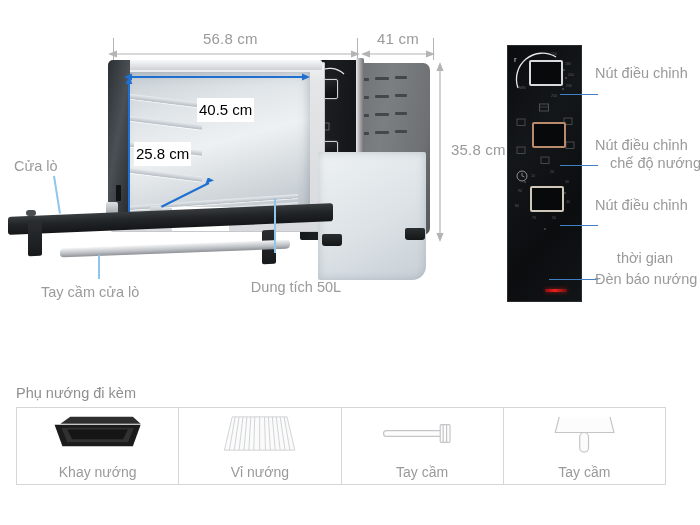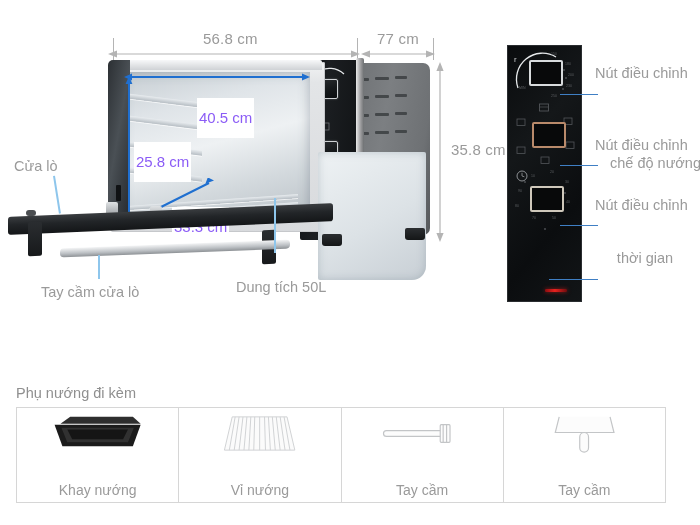--- a/index.html
+++ b/index.html
@@ -14,21 +14,21 @@
   #root{position:absolute;left:0;top:0;width:700px;height:525px;}
 
   .abs{position:absolute;}
   .dim-text{
     color:#9a9a9a;font-size:15px;letter-spacing:.2px;white-space:nowrap;
   }
   .callout-text{
     color:#9a9a9a;font-size:14.5px;white-space:nowrap;line-height:17px;
   }
   .blue-dim{
-    color:#8b5cf6;font-size:15px;background:#ffffff;padding:12px 2px;white-space:nowrap;
+    color:#000000;font-size:15px;background:#ffffff;padding:4px 2px;white-space:nowrap;
     line-height:16px;
   }
   .cal-line{background:#8ec6ec;position:absolute;}
   .dimline{background:#b4b4b4;position:absolute;}
 
   
   #oven-wrap{position:absolute;left:0;top:0;width:470px;height:300px;}
 
   .ov-rightbody{
     position:absolute;left:313px;top:63px;width:117px;height:172px;
@@ -146,21 +146,21 @@
     background:linear-gradient(90deg,#8a0d10,#e8221f 45%,#6d0c0e);
     border-radius:1px;
     box-shadow:0 0 4px rgba(232,34,31,.6);
   }
   .p-callout{position:absolute;background:#3f7fc4;height:1.3px;}
 
   
   #acc-wrap{position:absolute;left:0;top:385px;width:700px;height:120px;}
   .acc-title{position:absolute;left:16px;top:0px;font-size:14.5px;color:#8f8f8f;}
   .acc-row{
-    position:absolute;left:16px;top:22px;height:96px;width:650px;
+    position:absolute;left:16px;top:22px;height:78px;width:650px;
     display:flex;border:1px solid #d6d6d6;box-sizing:border-box;
   }
   .acc-cell{
     flex:1;border-right:1px solid #d6d6d6;position:relative;
     display:flex;flex-direction:column;align-items:center;justify-content:flex-end;
     box-sizing:border-box;
   }
   .acc-cell:last-child{border-right:none;}
   .acc-art{position:absolute;left:0;top:3px;width:100%;height:45px;}
   .acc-label{font-size:14px;color:#9a9a9a;padding-bottom:4px;line-height:16px;}
@@ -174,21 +174,21 @@
 
     <div class="abs dim-text" style="left:203px;top:30px;">56.8 cm</div>
     <svg class="abs" style="left:108px;top:48px;" width="252" height="12">
       <line x1="6" y1="6" x2="246" y2="6" stroke="#b4b4b4" stroke-width="1.2"></line>
       <polygon points="0,6 9,2.4 9,9.6" fill="#b4b4b4"></polygon>
       <polygon points="252,6 243,2.4 243,9.6" fill="#b4b4b4"></polygon>
     </svg>
     <div class="abs dimline" style="left:113px;top:38px;width:1px;height:22px;"></div>
     <div class="abs dimline" style="left:357px;top:38px;width:1px;height:22px;"></div>
 
-    <div class="abs dim-text" style="left:377px;top:30px;">77 cm</div>
+    <div class="abs dim-text" style="left:377px;top:30px;">41 cm</div>
     <svg class="abs" style="left:361px;top:48px;" width="74" height="12">
       <line x1="6" y1="6" x2="68" y2="6" stroke="#b4b4b4" stroke-width="1.2"></line>
       <polygon points="0,6 9,2.4 9,9.6" fill="#b4b4b4"></polygon>
       <polygon points="74,6 65,2.4 65,9.6" fill="#b4b4b4"></polygon>
     </svg>
     <div class="abs dimline" style="left:433px;top:38px;width:1px;height:22px;"></div>
 
     <div class="abs dim-text" style="left:427px;top:141px;margin-left:24px;">35.8 cm</div>
     <svg class="abs" style="left:434px;top:62px;" width="12" height="180">
       <line x1="6" y1="6" x2="6" y2="174" stroke="#b4b4b4" stroke-width="1.2"></line>
@@ -302,21 +302,21 @@
     <div class="ov-foot" style="left:322px;top:234px;"></div>
     <div class="ov-foot" style="left:405px;top:228px;"></div>
 
     <div class="abs callout-text" style="left:14px;top:158px;">Cửa lò</div>
     <div class="cal-line" style="left:53px;top:176px;width:1.6px;height:38px;transform:rotate(-9deg);transform-origin:top;"></div>
 
     <div class="cal-line" style="left:98px;top:255px;width:1.6px;height:24px;"></div>
     <div class="abs callout-text" style="left:41px;top:284px;">Tay cầm cửa lò</div>
 
     <div class="cal-line" style="left:274px;top:198px;width:1.6px;height:55px;"></div>
-    <div class="abs callout-text" style="left:236px;top:279px;text-align:left;width:120px;">Dung tích 50L</div>
+    <div class="abs callout-text" style="left:236px;top:279px;text-align:center;width:120px;">Dung tích 50L</div>
   </div>
 
   <div id="panel-wrap">
     <div class="panel-black">
 
       <svg style="position:absolute;left:4px;top:4px;" width="66" height="46">
         <path d="M6 38 A 26 26 0 0 1 44 7" stroke="#e6e9eb" stroke-width="1.3" fill="none"></path>
         <text x="2" y="12" fill="#c8cbcd" font-size="8" font-family="Liberation Sans, sans-serif">r</text>
       </svg>
       <div class="pknob pk-a" style="left:21px;top:14px;"></div>
@@ -378,20 +378,21 @@
     <div class="p-callout" style="left:59px;top:244px;width:49px;"></div>
 
     <div class="abs callout-text" style="left:105px;top:30px;">Nút điều chỉnh</div>
 
     <div class="abs callout-text" style="left:105px;top:102px;">Nút điều chỉnh</div>
     <div class="abs callout-text" style="left:120px;top:120px;">chế độ nướng</div>
 
     <div class="abs callout-text" style="left:105px;top:162px;">Nút điều chỉnh</div>
     <div class="abs callout-text" style="left:105px;top:180px;width:100px;text-align:center;margin-top:35px;">thời gian</div>
 
+    <div class="abs callout-text" style="left:105px;top:236px;">Đèn báo nướng</div>
   </div>
 
   <div id="acc-wrap">
     <div class="acc-title">Phụ nướng đi kèm</div>
     <div class="acc-row">
 
       <div class="acc-cell">
         <div class="acc-art">
           <svg width="100%" height="100%" viewBox="0 0 100 46" preserveAspectRatio="xMidYMid meet">
             <path d="M14 36 L6 14 L94 14 L86 36 Z" fill="#1b1b1b"></path>

